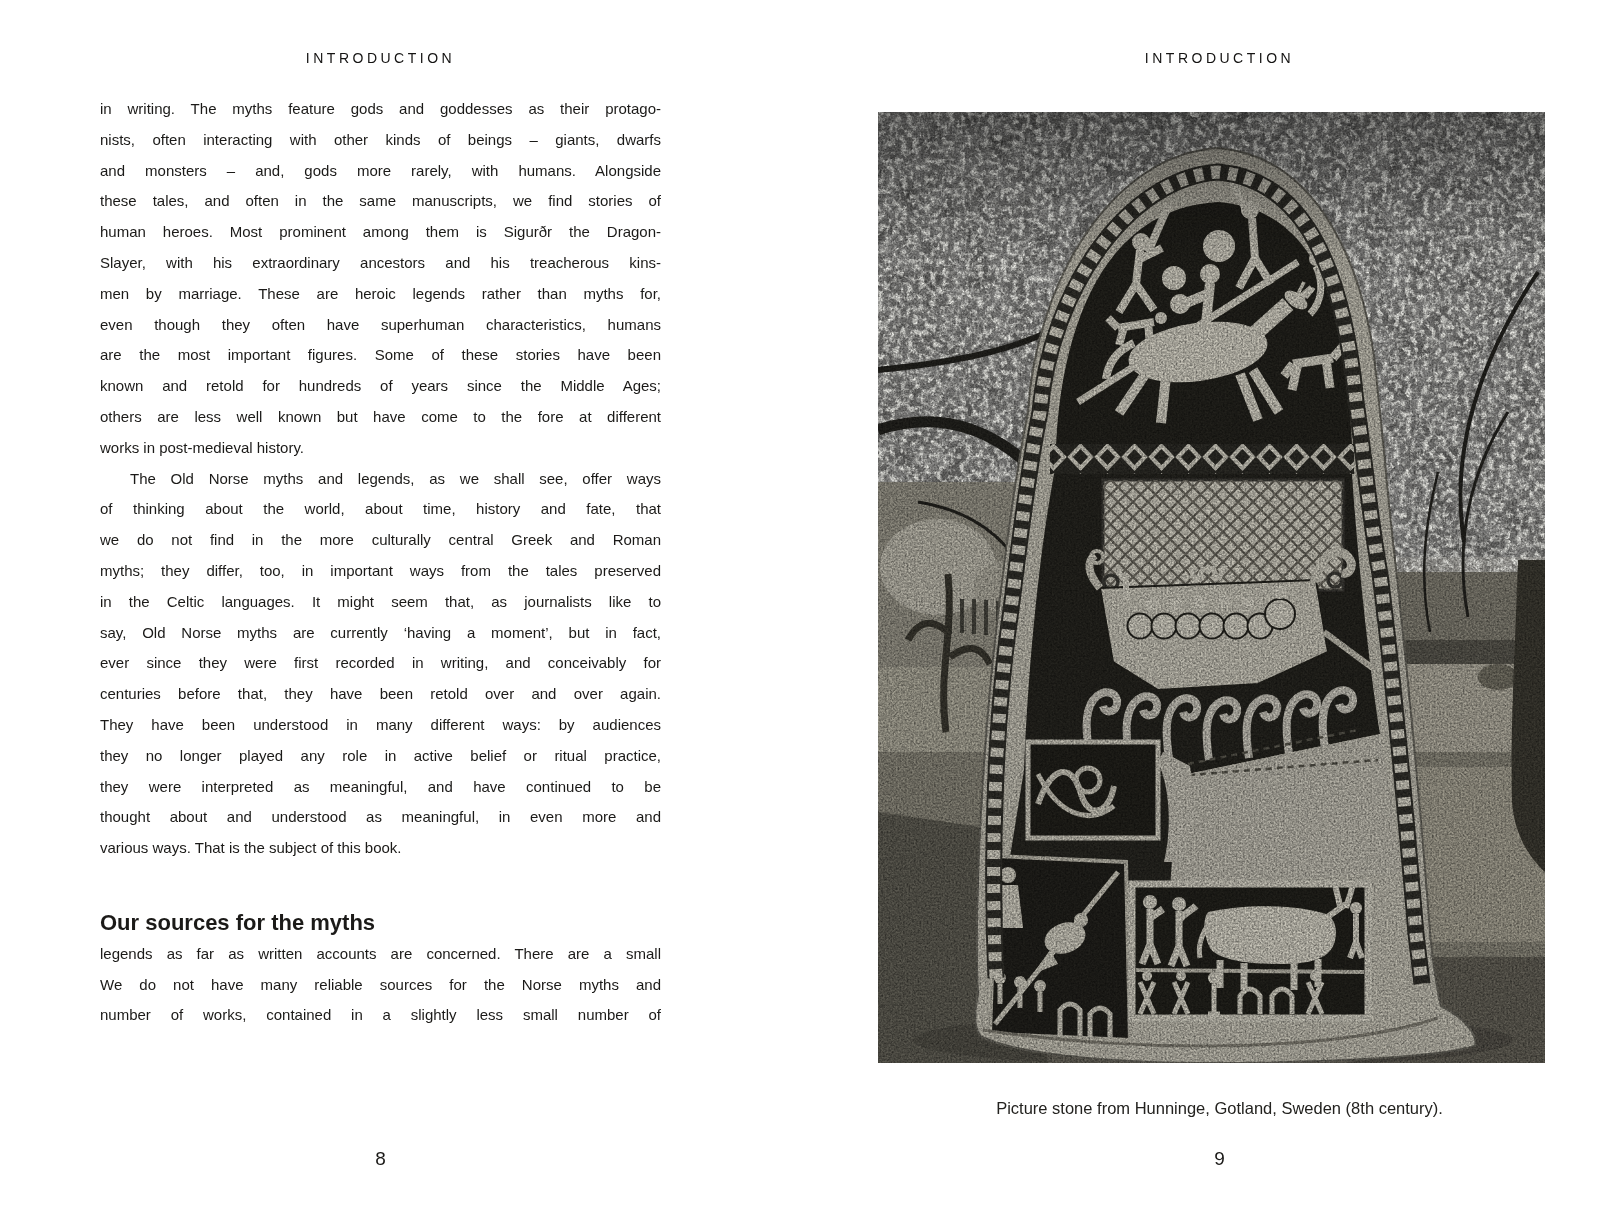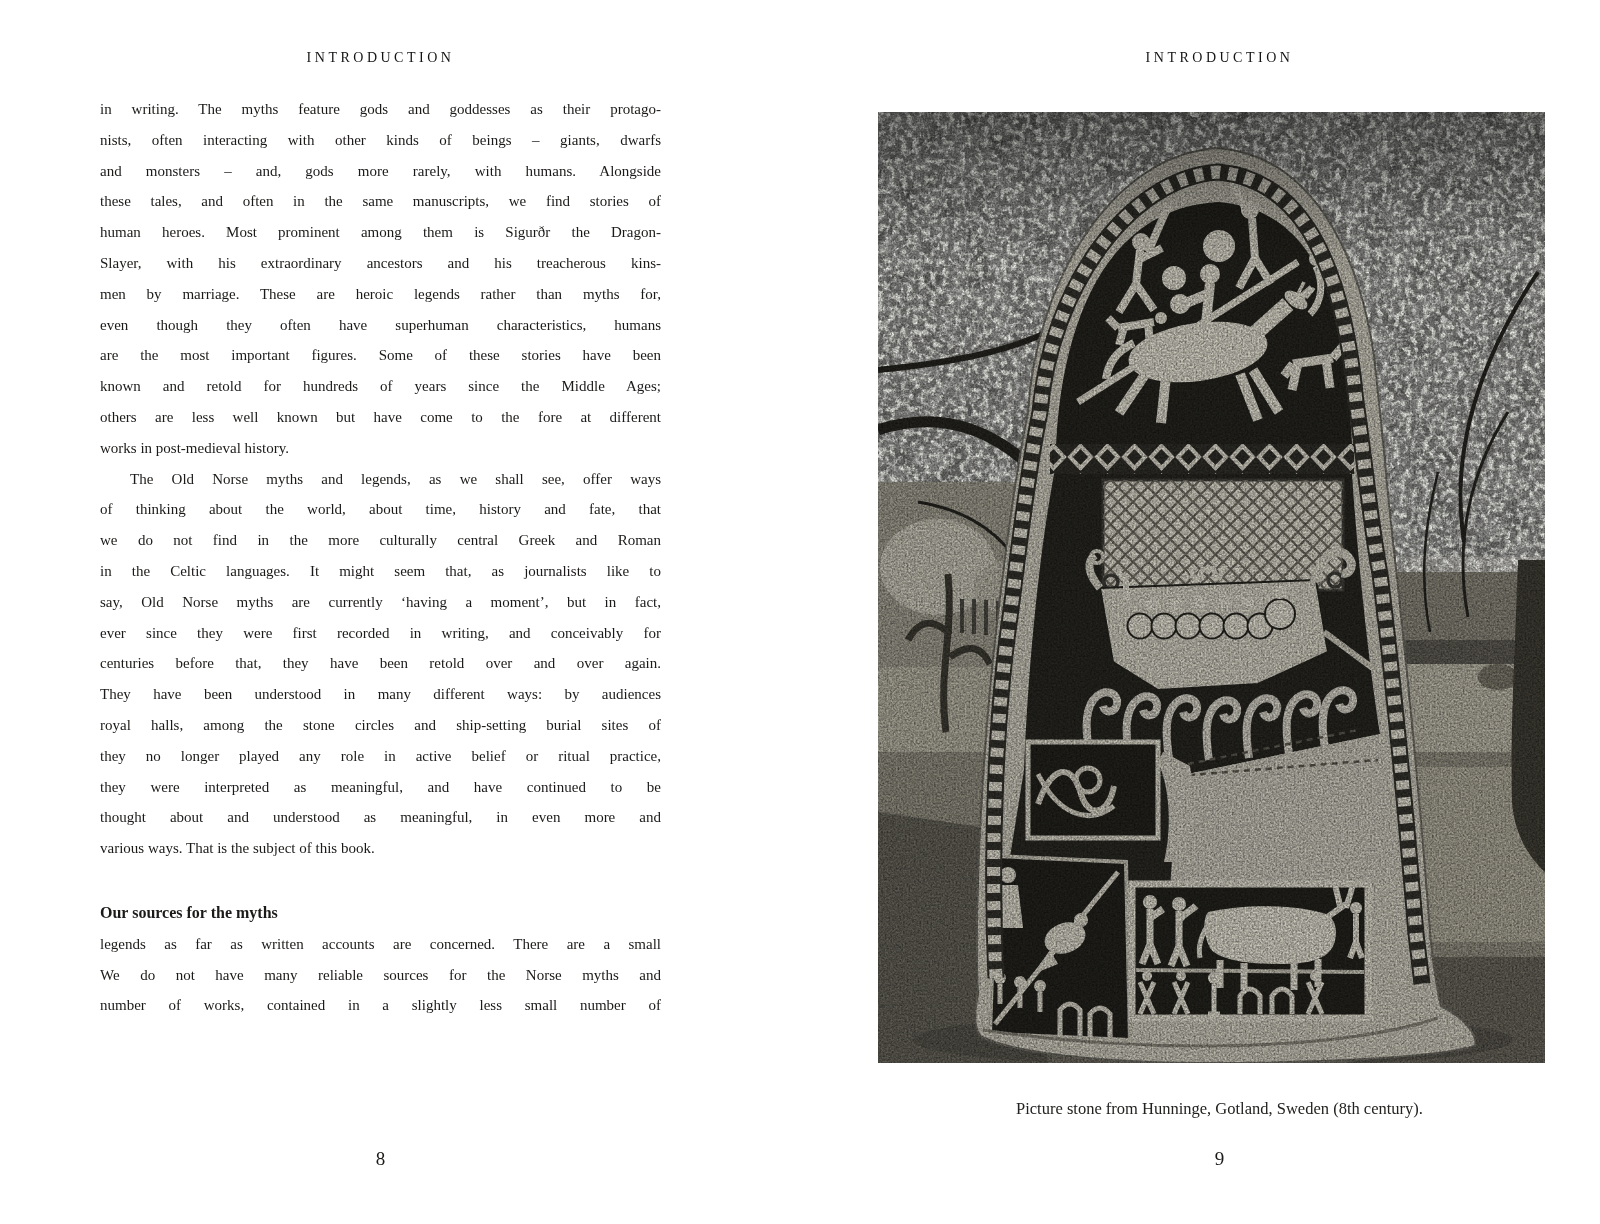--- a/index.html
+++ b/index.html
@@ -1,27 +1,27 @@
 <!DOCTYPE html>
 <html><head>
 <meta charset="utf-8">
 <style>
   html,body{margin:0;padding:0;background:#ffffff;}
   .spread{position:relative;width:1600px;height:1224px;background:#ffffff;overflow:hidden;
-          font-family:Liberation Serif, serif;color:#1b1a18;}
+          font-family:Liberation Sans, sans-serif;color:#1b1a18;}
   .running-header{position:absolute;top:50px;height:20px;text-align:center;
           font-size:14px;letter-spacing:3.5px;color:#141312;}
   .running-header.left{left:100px;width:561px;}
   .running-header.right{left:939px;width:561px;}
   .text-col{position:absolute;left:100px;top:94px;width:561px;}
   .line{height:30.8px;line-height:30.8px;font-size:15px;overflow:hidden;
         text-align:justify;text-align-last:justify;}
   .line.endline{text-align-last:left;}
   .line.indent{text-indent:30px;}
-  .subheading{height:30.8px;line-height:30.8px;margin-top:34px;font-size:16px;font-weight:bold;}
+  .subheading{height:30.8px;line-height:30.8px;margin-top:44px;font-size:22px;font-weight:bold;}
   .page-number{position:absolute;top:1148px;height:24px;text-align:center;font-size:19px;}
   .page-number.left{left:100px;width:561px;}
   .page-number.right{left:939px;width:561px;}
   figure.photo{position:absolute;left:878px;top:112px;width:667px;height:951px;margin:0;
         overflow:hidden;background:#8d8a80;}
   figure.photo svg{display:block;width:667px;height:951px;}
   .caption{position:absolute;left:939px;top:1099px;width:561px;text-align:center;
         font-size:16.5px;color:#23221f;}
 </style>
 </head>
@@ -43,26 +43,26 @@
           <div class="line">even though they often have superhuman characteristics, humans</div>
           <div class="line">are the most important figures. Some of these stories have been</div>
           <div class="line">known and retold for hundreds of years since the Middle Ages;</div>
           <div class="line">others are less well known but have come to the fore at different</div>
           <div class="line endline">works in post-medieval history.</div>
         </div>
       <div class="para">
           <div class="line indent">The Old Norse myths and legends, as we shall see, offer ways</div>
           <div class="line">of thinking about the world, about time, history and fate, that</div>
           <div class="line">we do not find in the more culturally central Greek and Roman</div>
+          <div class="line">myths; they differ, too, in important ways from the tales preserved</div>
           <div class="line">in the Celtic languages. It might seem that, as journalists like to</div>
           <div class="line">say, Old Norse myths are currently ‘having a moment’, but in fact,</div>
           <div class="line">ever since they were first recorded in writing, and conceivably for</div>
           <div class="line">centuries before that, they have been retold over and over again.</div>
           <div class="line">They have been understood in many different ways: by audiences</div>
-          <div class="line">royal halls, among the stone circles and ship-setting burial sites of</div>
           <div class="line">they no longer played any role in active belief or ritual practice,</div>
           <div class="line">they were interpreted as meaningful, and have continued to be</div>
           <div class="line">thought about and understood as meaningful, in even more and</div>
           <div class="line endline">various ways. That is the subject of this book.</div>
         </div>
       <div class="subheading">Our sources for the myths</div>
       <div class="para">
           <div class="line">legends as far as written accounts are concerned. There are a small</div>
           <div class="line">We do not have many reliable sources for the Norse myths and</div>
           <div class="line">number of works, contained in a slightly less small number of</div>

